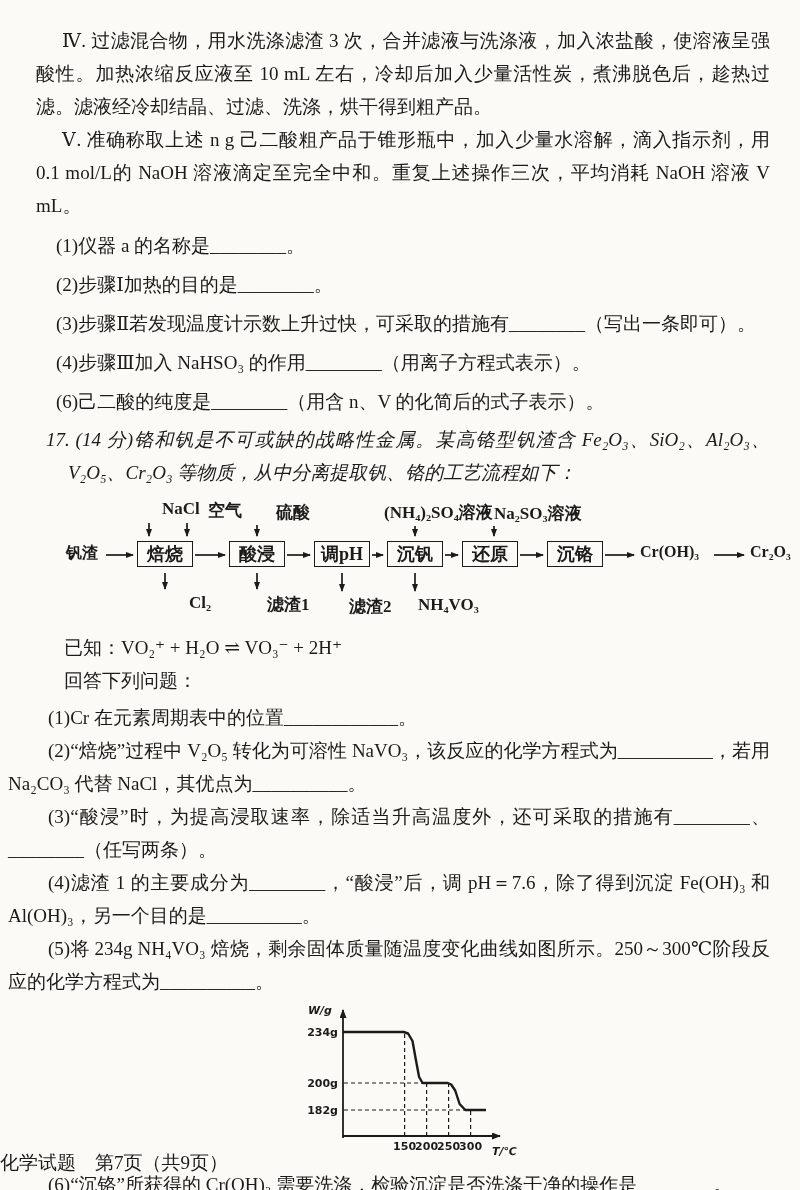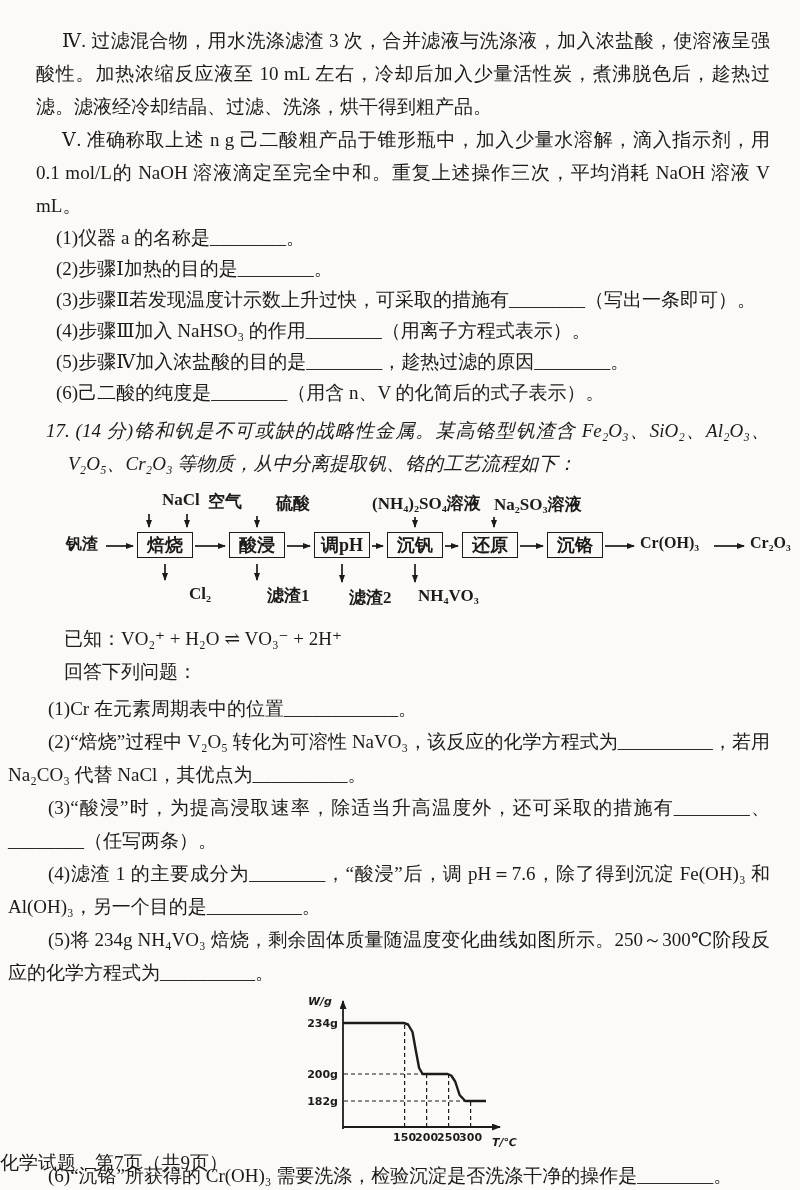--- a/index.html
+++ b/index.html
@@ -6,21 +6,21 @@
   .page {
     position:relative;
     width:800px; height:1190px;
     background:#fbfaf6;
     color:#1c1b19;
     font-family:"Liberation Serif","DejaVu Serif",serif;
     overflow:hidden;
   }
   .content { padding:24px 30px 0 36px; font-size:19px; }
   .sec { margin:0; text-indent:26px; line-height:33px; text-align:justify; }
-  .q16-item { margin:0 0 0 20px; line-height:31px; text-align:justify; }
+  .q16-item { margin:8px 0 0 20px; line-height:31px; text-align:justify; }
   .q17-intro { margin:6px 0 0 10px; text-indent:-22px; padding-left:22px; line-height:33px; text-align:justify;font-style:italic; }
   .known { margin:4px 0 0 28px; line-height:33px; }
   .prompt { margin:0 0 4px 28px; line-height:33px; }
   .q17-item { margin:0 0 0 -28px; text-indent:40px; line-height:33px; text-align:justify; }
 
   
   .flow { position:relative; height:130px; margin:8px 0 2px 28px; width:762px; }
   .flow-svg { position:absolute; left:0; top:0; }
   .fbox {
     position:absolute; border:1.7px solid #1c1b19; background:#fbfaf6;
@@ -50,21 +50,20 @@
 <div class="page">
   <div class="content">
 
     <p class="sec">Ⅳ. 过滤混合物，用水洗涤滤渣 3 次，合并滤液与洗涤液，加入浓盐酸，使溶液呈强酸性。加热浓缩反应液至 10 mL 左右，冷却后加入少量活性炭，煮沸脱色后，趁热过滤。滤液经冷却结晶、过滤、洗涤，烘干得到粗产品。</p>
     <p class="sec">Ⅴ. 准确称取上述 n g 己二酸粗产品于锥形瓶中，加入少量水溶解，滴入指示剂，用 0.1 mol/L的 NaOH 溶液滴定至完全中和。重复上述操作三次，平均消耗 NaOH 溶液 V mL。</p>
 
     <div class="q16-item">(1)仪器 a 的名称是________。</div>
     <div class="q16-item">(2)步骤Ⅰ加热的目的是________。</div>
     <div class="q16-item">(3)步骤Ⅱ若发现温度计示数上升过快，可采取的措施有________（写出一条即可）。</div>
     <div class="q16-item">(4)步骤Ⅲ加入 NaHSO₃ 的作用________（用离子方程式表示）。</div>
-    <div class="q16-item">(5)步骤Ⅳ加入浓盐酸的目的是________，趁热过滤的原因________。</div>
     <div class="q16-item">(6)己二酸的纯度是________（用含 n、V 的化简后的式子表示）。</div>
 
     <p class="q17-intro">17. (14 分)铬和钒是不可或缺的战略性金属。某高铬型钒渣含 Fe₂O₃、SiO₂、Al₂O₃、V₂O₅、Cr₂O₃ 等物质，从中分离提取钒、铬的工艺流程如下：</p>
 
     <div class="flow">
       <svg class="flow-svg" width="762" height="130">
         <defs>
           <marker id="arr" markerWidth="9" markerHeight="8" refX="7" refY="3" orient="auto" markerUnits="userSpaceOnUse">
             <path d="M0,0 L8,3 L0,6 Z" fill="#1c1b19"></path>
           </marker>
@@ -93,21 +92,21 @@
       <div class="fbox" style="left:73px;top:44px">焙烧</div>
       <div class="fbox" style="left:165px;top:44px">酸浸</div>
       <div class="fbox" style="left:250px;top:44px">调pH</div>
       <div class="fbox" style="left:323px;top:44px">沉钒</div>
       <div class="fbox" style="left:398px;top:44px">还原</div>
       <div class="fbox" style="left:483px;top:44px">沉铬</div>
 
       <span class="flabel" style="left:62px;top:2px">NaCl</span>
       <span class="flabel" style="left:108px;top:2px">空气</span>
       <span class="flabel" style="left:176px;top:4px">硫酸</span>
-      <span class="flabel" style="left:272px;top:4px">(NH₄)₂SO₄溶液</span>
+      <span class="flabel" style="left:284px;top:4px">(NH₄)₂SO₄溶液</span>
       <span class="flabel" style="left:394px;top:5px">Na₂SO₃溶液</span>
 
       <span class="flabel" style="left:89px;top:96px">Cl₂</span>
       <span class="flabel" style="left:167px;top:96px">滤渣1</span>
       <span class="flabel" style="left:249px;top:98px">滤渣2</span>
       <span class="flabel" style="left:318px;top:98px">NH₄VO₃</span>
 
       <span class="fprod" style="left:576px;top:46px">Cr(OH)₃</span>
       <span class="fprod" style="left:686px;top:46px">Cr₂O₃</span>
     </div>

